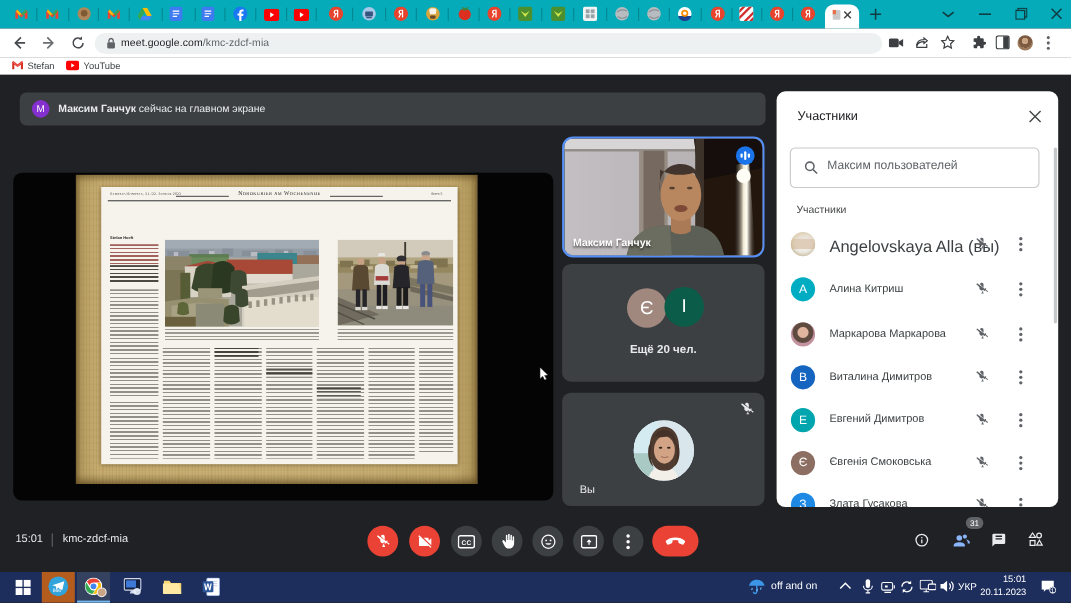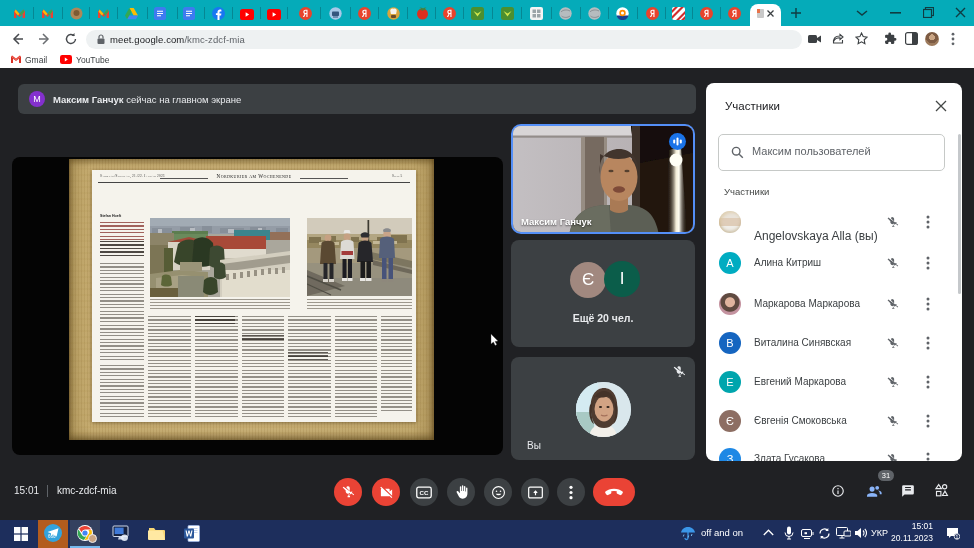--- a/index.html
+++ b/index.html
@@ -233,21 +233,21 @@
     <circle cx="2" cy="2.2" r="1.4" fill="#5f6368"></circle>
     <circle cx="2" cy="7" r="1.4" fill="#5f6368"></circle>
     <circle cx="2" cy="11.8" r="1.4" fill="#5f6368"></circle>
   </svg>
 
 <div class="abs" style="left:0;top:52px;width:974px;height:16px;background:#fff;"></div>
 <svg class="abs" style="left:11px;top:55px" width="10" height="9" viewBox="0 0 10 9">
     <path d="M0 8V1.2L5 5l5-3.8V8H8V3.8L5 6 2 3.8V8z" fill="#d93025"></path>
     <path d="M0 1.2L1.2.5 5 3.4 8.8.5l1.2.7L5 5z" fill="#ea4335"></path>
   </svg>
-<div class="abs" style="left:25px;top:55px;font-size:8.5px;color:#3c4043;">Gmail</div>
+<div class="abs" style="left:25px;top:55px;font-size:8.5px;color:#3c4043;">Stefan</div>
 <svg class="abs" style="left:60px;top:55px" width="12" height="9" viewBox="0 0 12 9">
     <rect width="12" height="9" rx="2.2" fill="#ff0000"></rect>
     <path d="M4.8 2.6l3 1.9-3 1.9z" fill="#fff"></path>
   </svg>
 <div class="abs" style="left:76px;top:55px;font-size:8.5px;color:#3c4043;">YouTube</div>
 
 <div class="abs" style="left:0;top:68px;width:974px;height:452px;background:#202124;"></div>
 
 <div class="abs" style="left:18px;top:84px;width:678px;height:30px;background:#3c4043;border-radius:6px;"></div>
 <div class="abs" style="left:29px;top:91px;width:16px;height:16px;border-radius:50%;background:#8430ce;color:#fff;font-size:9px;text-align:center;line-height:16px;">М</div>
@@ -522,21 +522,21 @@
   <svg class="abs" style="left:25px;top:63px" width="13" height="13" viewBox="0 0 13 13">
       <circle cx="5.2" cy="5.2" r="3.8" fill="none" stroke="#5f6368" stroke-width="1.4"></circle>
       <path d="M8.2 8.2l3.6 3.6" stroke="#5f6368" stroke-width="1.4"></path>
     </svg>
   <div class="abs" style="left:46px;top:62px;font-size:11px;color:#5f6368;">Максим пользователей</div>
 
   <div class="abs" style="left:18px;top:103px;font-size:9.5px;color:#444746;">Участники</div>
   <div id="plist">
       <div style="position: absolute; left: 0px; top: 0px;">
         <div style="position:absolute;left:13px;top:128px;width:22px;height:22px;border-radius:50%;background:linear-gradient(180deg,#e9e3da 0 30%,#dfcdb9 30% 70%,#f0eee9 70%);box-shadow:inset 0 -2px 3px rgba(180,160,120,.55), inset 2px 2px 3px rgba(220,200,160,.6);"></div>
-        <div style="position:absolute;left:48px;top:146px;font-size:12px;color:#3c4043;white-space:nowrap;">Angelovskaya Alla (вы)</div>
+        <div style="position:absolute;left:48px;top:133px;font-size:15px;color:#3c4043;white-space:nowrap;">Angelovskaya Alla (вы)</div>
         <div style="position:absolute;left:180px;top:132px;"><svg width="13" height="13" viewBox="0 0 24 24">
             <path fill="#5f6368" d="M15 10.6V5a3 3 0 0 0-5.9-.7l5.9 5.9zM12 15c.5 0 1-.1 1.4-.3L8.1 10A4 4 0 0 0 12 15zM19.4 11h-1.7c0 .7-.2 1.4-.4 2l1.3 1.3c.5-1 .7-2.1.8-3.3zM4.3 2.9L2.9 4.3l5.2 5.2v1.3a3.9 3.9 0 0 0 6.4 3l1.4 1.4a6 6 0 0 1-3.2 1.2v2.2h-1.4v1.4h4.2v-1.4h-1.4v-2.2c1.6-.2 3-.9 4.1-1.9l3 3 1.4-1.4z"></path>
           </svg></div>
         <div style="position:absolute;left:220px;top:132px;"><svg width="4" height="14" viewBox="0 0 4 14">
             <circle cx="2" cy="2" r="1.5" fill="#5f6368"></circle>
             <circle cx="2" cy="7" r="1.5" fill="#5f6368"></circle>
             <circle cx="2" cy="12" r="1.5" fill="#5f6368"></circle>
           </svg></div>
       </div>
       <div style="position: absolute; left: 0px; top: 0px;">
@@ -558,33 +558,33 @@
             <path fill="#5f6368" d="M15 10.6V5a3 3 0 0 0-5.9-.7l5.9 5.9zM12 15c.5 0 1-.1 1.4-.3L8.1 10A4 4 0 0 0 12 15zM19.4 11h-1.7c0 .7-.2 1.4-.4 2l1.3 1.3c.5-1 .7-2.1.8-3.3zM4.3 2.9L2.9 4.3l5.2 5.2v1.3a3.9 3.9 0 0 0 6.4 3l1.4 1.4a6 6 0 0 1-3.2 1.2v2.2h-1.4v1.4h4.2v-1.4h-1.4v-2.2c1.6-.2 3-.9 4.1-1.9l3 3 1.4-1.4z"></path>
           </svg></div>
         <div style="position:absolute;left:220px;top:214px;"><svg width="4" height="14" viewBox="0 0 4 14">
             <circle cx="2" cy="2" r="1.5" fill="#5f6368"></circle>
             <circle cx="2" cy="7" r="1.5" fill="#5f6368"></circle>
             <circle cx="2" cy="12" r="1.5" fill="#5f6368"></circle>
           </svg></div>
       </div>
       <div style="position: absolute; left: 0px; top: 0px;">
         <div style="position:absolute;left:13px;top:249px;width:22px;height:22px;border-radius:50%;background:#1565c0;color:#fff;font-size:11px;text-align:center;line-height:22px;">В</div>
-        <div style="position:absolute;left:48px;top:254px;font-size:10px;color:#3c4043;white-space:nowrap;">Виталина Синявская</div>
+        <div style="position:absolute;left:48px;top:254px;font-size:10px;color:#3c4043;white-space:nowrap;">Виталина Димитров</div>
         <div style="position:absolute;left:180px;top:253px;"><svg width="13" height="13" viewBox="0 0 24 24">
             <path fill="#5f6368" d="M15 10.6V5a3 3 0 0 0-5.9-.7l5.9 5.9zM12 15c.5 0 1-.1 1.4-.3L8.1 10A4 4 0 0 0 12 15zM19.4 11h-1.7c0 .7-.2 1.4-.4 2l1.3 1.3c.5-1 .7-2.1.8-3.3zM4.3 2.9L2.9 4.3l5.2 5.2v1.3a3.9 3.9 0 0 0 6.4 3l1.4 1.4a6 6 0 0 1-3.2 1.2v2.2h-1.4v1.4h4.2v-1.4h-1.4v-2.2c1.6-.2 3-.9 4.1-1.9l3 3 1.4-1.4z"></path>
           </svg></div>
         <div style="position:absolute;left:220px;top:253px;"><svg width="4" height="14" viewBox="0 0 4 14">
             <circle cx="2" cy="2" r="1.5" fill="#5f6368"></circle>
             <circle cx="2" cy="7" r="1.5" fill="#5f6368"></circle>
             <circle cx="2" cy="12" r="1.5" fill="#5f6368"></circle>
           </svg></div>
       </div>
       <div style="position: absolute; left: 0px; top: 0px;">
         <div style="position:absolute;left:13px;top:288px;width:22px;height:22px;border-radius:50%;background:#00a5ad;color:#fff;font-size:11px;text-align:center;line-height:22px;">Е</div>
-        <div style="position:absolute;left:48px;top:293px;font-size:10px;color:#3c4043;white-space:nowrap;">Евгений Маркарова</div>
+        <div style="position:absolute;left:48px;top:293px;font-size:10px;color:#3c4043;white-space:nowrap;">Евгений Димитров</div>
         <div style="position:absolute;left:180px;top:292px;"><svg width="13" height="13" viewBox="0 0 24 24">
             <path fill="#5f6368" d="M15 10.6V5a3 3 0 0 0-5.9-.7l5.9 5.9zM12 15c.5 0 1-.1 1.4-.3L8.1 10A4 4 0 0 0 12 15zM19.4 11h-1.7c0 .7-.2 1.4-.4 2l1.3 1.3c.5-1 .7-2.1.8-3.3zM4.3 2.9L2.9 4.3l5.2 5.2v1.3a3.9 3.9 0 0 0 6.4 3l1.4 1.4a6 6 0 0 1-3.2 1.2v2.2h-1.4v1.4h4.2v-1.4h-1.4v-2.2c1.6-.2 3-.9 4.1-1.9l3 3 1.4-1.4z"></path>
           </svg></div>
         <div style="position:absolute;left:220px;top:292px;"><svg width="4" height="14" viewBox="0 0 4 14">
             <circle cx="2" cy="2" r="1.5" fill="#5f6368"></circle>
             <circle cx="2" cy="7" r="1.5" fill="#5f6368"></circle>
             <circle cx="2" cy="12" r="1.5" fill="#5f6368"></circle>
           </svg></div>
       </div>
       <div style="position: absolute; left: 0px; top: 0px;">

